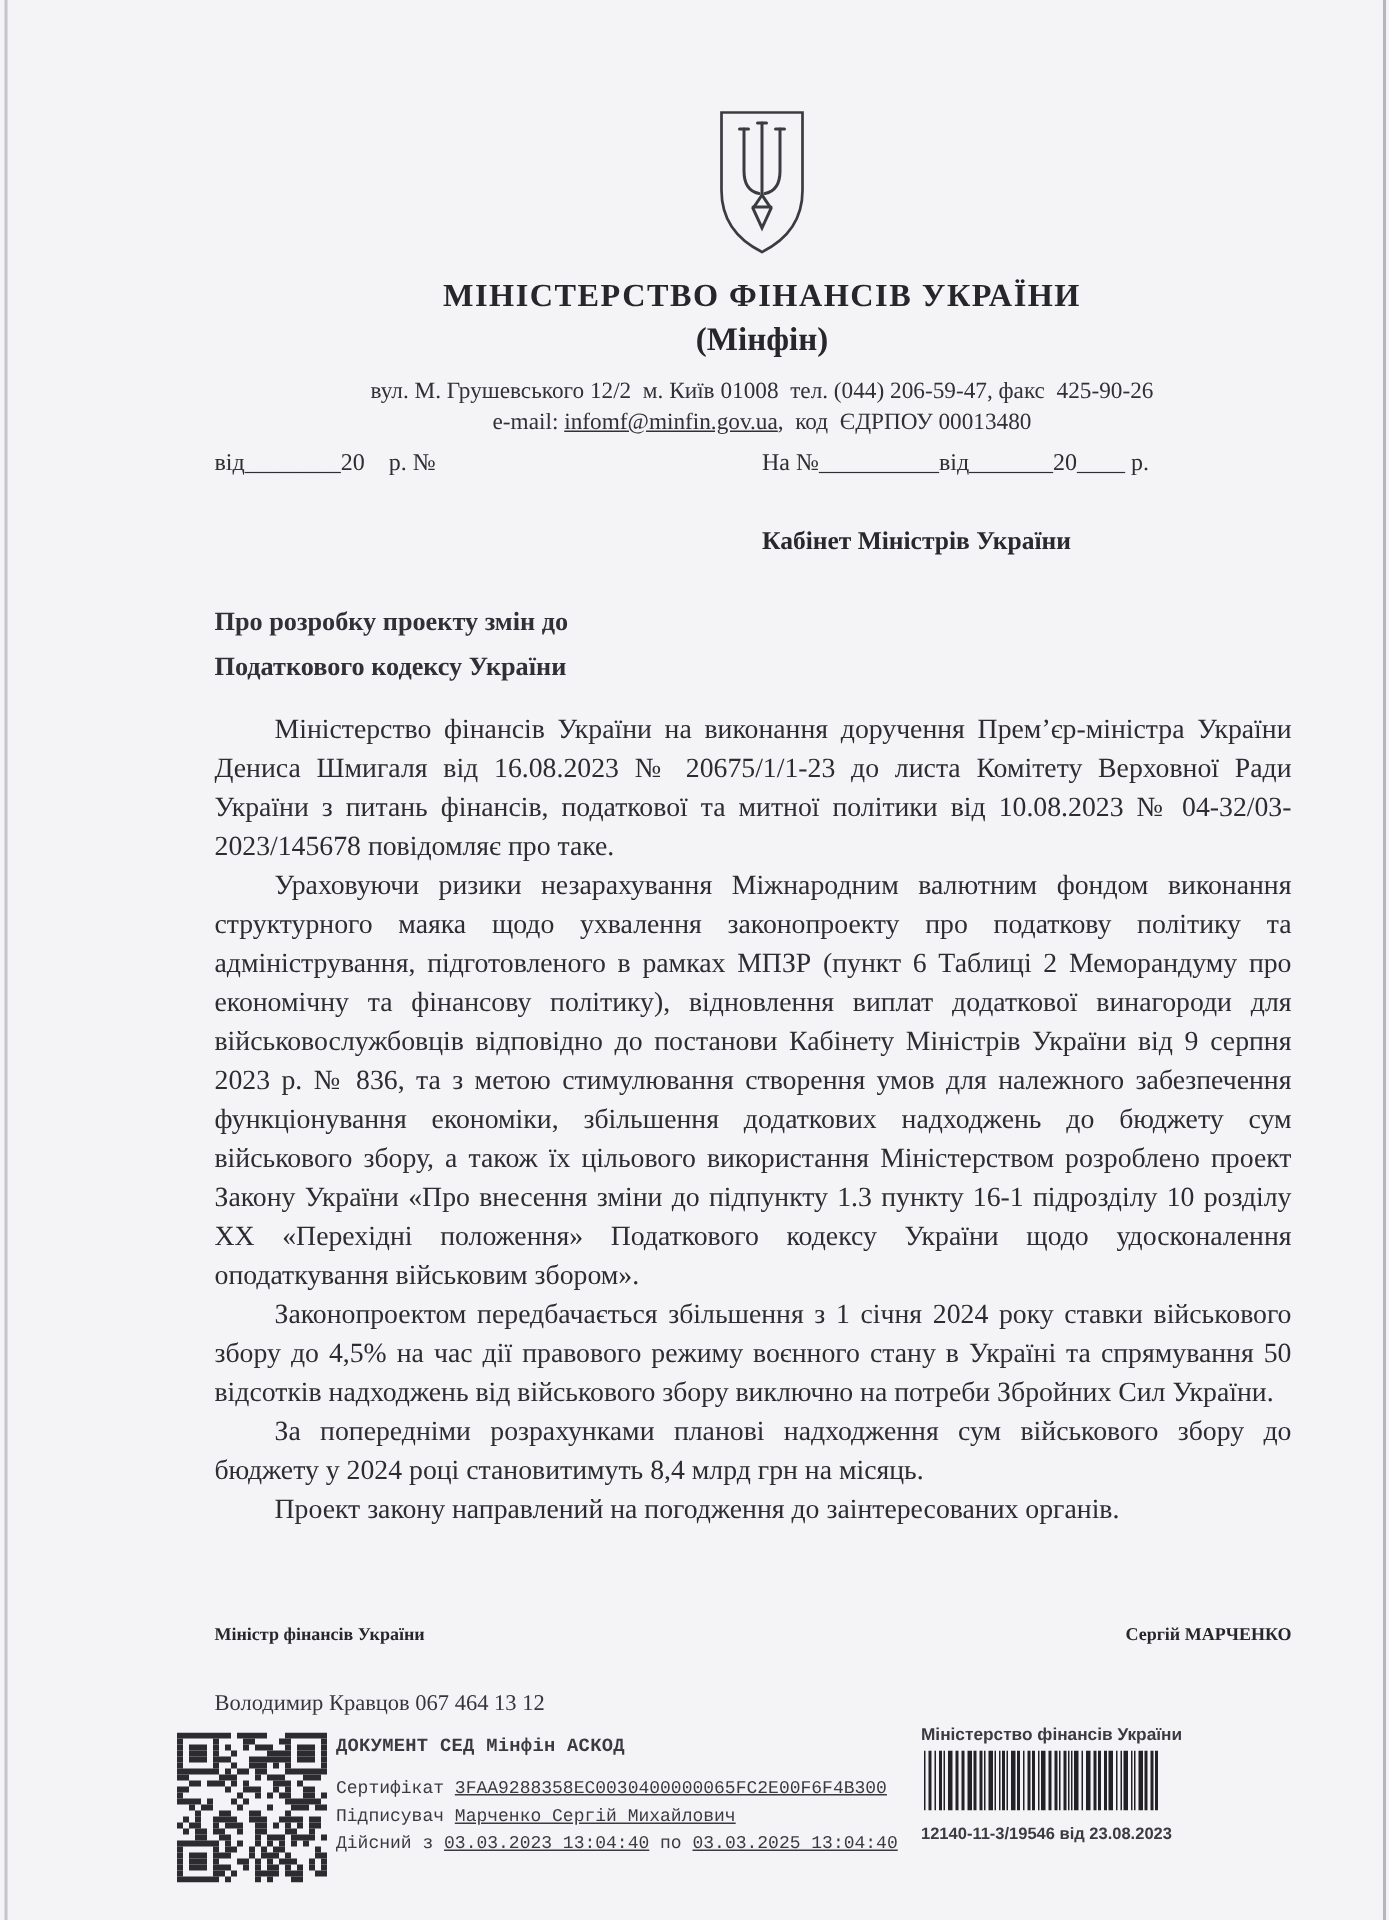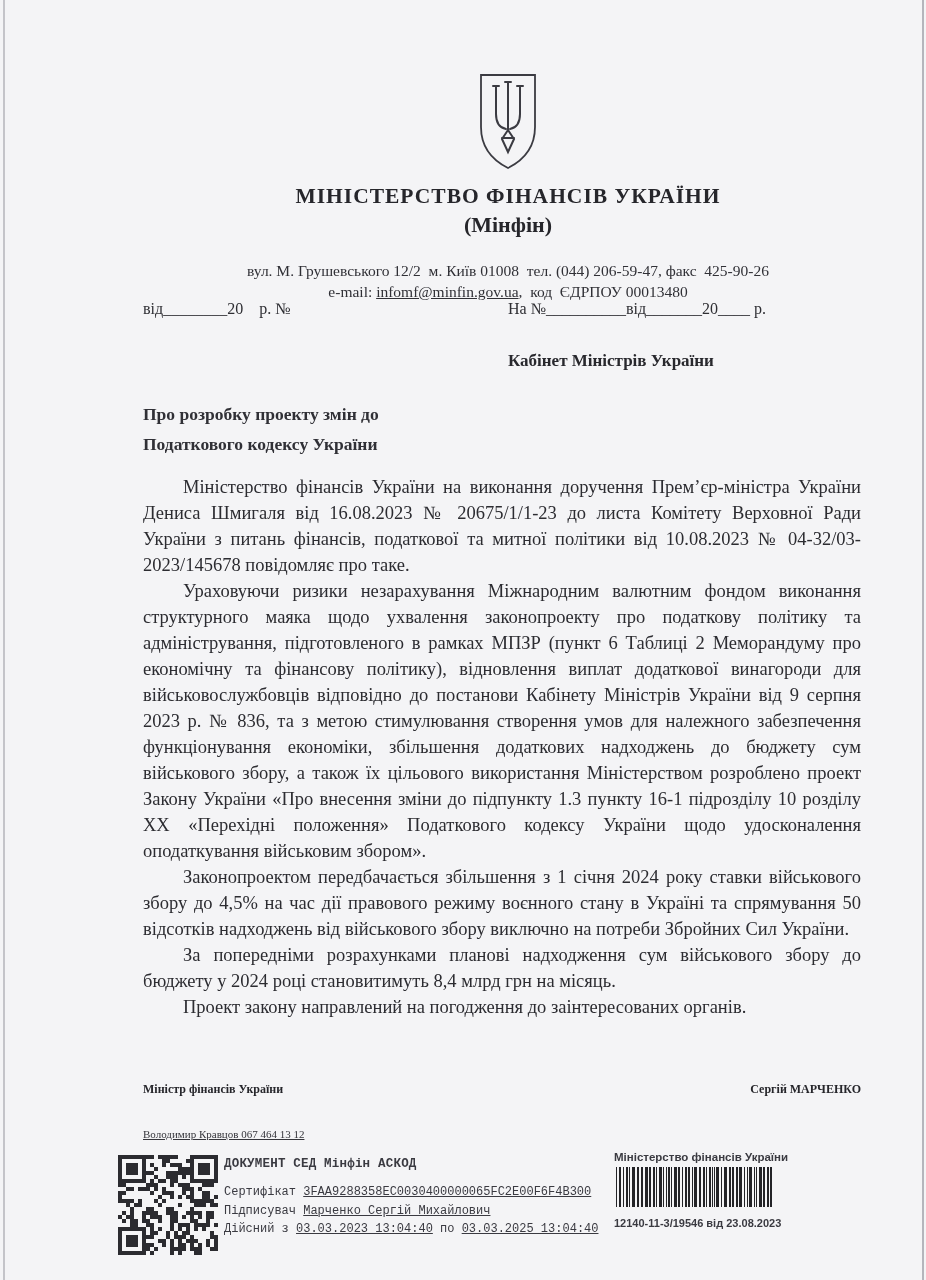--- a/index.html
+++ b/index.html
@@ -6,38 +6,38 @@
   body{width:926px;height:1280px;background:#e9e9ec;font-family:"Liberation Serif","DejaVu Serif",serif;}
   .page{position:relative;width:926px;height:1280px;background:#f4f4f6;overflow:hidden;color:#2e2e33;}
   .edge{position:absolute;top:0;bottom:0;width:2px;}
   .edge-left{left:3px;background:#c4c4c9;}
   .edge-right{right:2px;background:#b5b5bc;}
 
   .letterhead{position:absolute;top:72px;left:145px;right:55px;text-align:center;}
   .emblem{display:inline-block;width:68px;height:100px;}
   .ministry-name{margin:8px 0 0 0;font-size:21.5px;font-weight:bold;letter-spacing:1px;color:#26262b;}
   .ministry-short{margin-top:3px;font-size:22px;font-weight:bold;color:#26262b;}
-  .addr-line{margin-top:24px;font-size:15.5px;white-space:pre;color:#303036;}
+  .addr-line{margin-top:13px;font-size:15.5px;white-space:pre;color:#303036;}
   .email-line{margin-top:3px;font-size:15.5px;white-space:pre;color:#303036;}
   .u{text-decoration:underline;}
 
   .refrow{position:absolute;top:300px;left:0;right:0;height:26px;font-size:16px;padding-left:24px;}
   .ref-left{position:absolute;left:143px;white-space:pre;}
   .ref-right{position:absolute;left:508px;white-space:pre;}
 
   .addressee{position:absolute;top:351px;left:508px;font-size:17px;font-weight:bold;color:#28282d;}
 
   .subject{position:absolute;top:399px;left:143px;font-size:17.5px;font-weight:bold;line-height:30px;color:#303036;}
 
   .bodytext{position:absolute;top:474px;left:143px;width:718px;font-size:18.5px;line-height:26px;text-align:justify;color:#2c2c31;}
   .bodytext p{margin:0;text-indent:40px;}
 
   .sigrow{position:absolute;top:1082px;left:143px;width:718px;display:flex;justify-content:space-between;font-size:12px;font-weight:bold;color:#26262b;}
 
-  .contact{position:absolute;top:1128px;left:143px;font-size:11px;color:#35353b;text-decoration:underline;}
+  .contact{position:absolute;top:1128px;left:143px;font-size:15px;color:#35353b;}
 
   .qr{position:absolute;top:1155px;left:118px;width:100px;height:100px;}
   .sed{position:absolute;top:1157px;left:224px;font-family:Liberation Mono, monospace;font-size:12.5px;color:#3a3a41;}
   .sed-title{font-weight:bold;margin-bottom:12px;letter-spacing:.2px;}
   .sed-line{line-height:18.5px;font-size:12px;}
 
   .reg{position:absolute;top:1151px;left:612px;width:180px;font-family:"Liberation Sans","DejaVu Sans",sans-serif;color:#3a3a41;}
   .reg-org{font-size:11.5px;font-weight:bold;margin-left:2px;}
   .barcode{margin:4px 0 0 4px;width:158px;height:40px;}
   .reg-num{margin:10px 0 0 2px;font-size:11px;font-weight:bold;}

